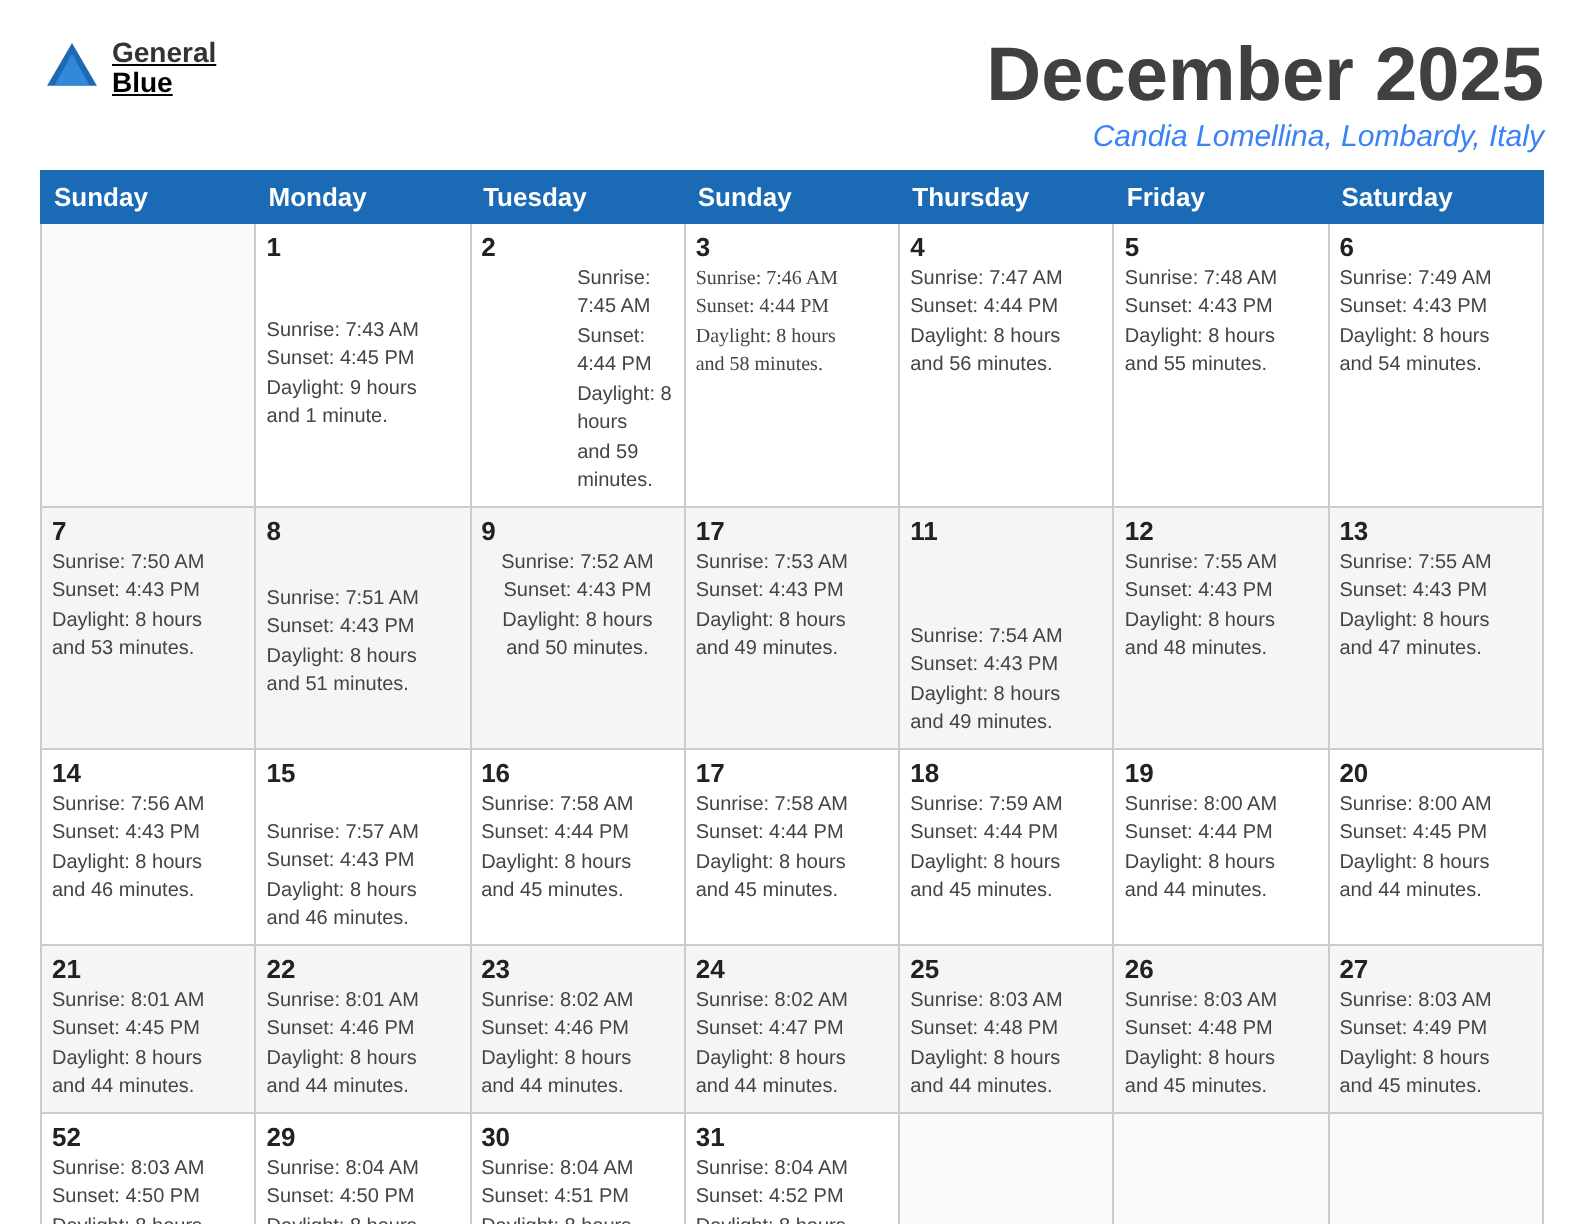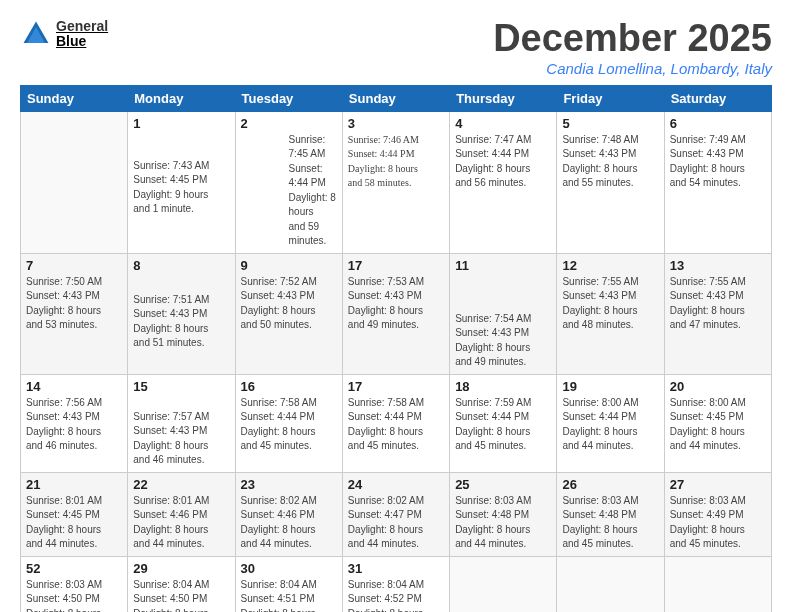--- a/index.html
+++ b/index.html
@@ -186,21 +186,21 @@
           </td>
           <td>
             <span class="day-num">8</span>
             <div class="day-info" style="white-space: pre-line; margin-top: 20px;">Sunrise: 7:51 AM
 Sunset: 4:43 PM
 Daylight: 8 hours
 and 51 minutes.</div>
           </td>
           <td>
             <span class="day-num">9</span>
-            <div class="day-info" style="white-space: pre-line;">Sunrise: 7:52 AM
+            <div class="day-info" style="white-space: pre-line; text-align: center;">Sunrise: 7:52 AM
 Sunset: 4:43 PM
 Daylight: 8 hours
 and 50 minutes.</div>
           </td>
           <td>
             <span class="day-num">17</span>
             <div class="day-info" style="white-space: pre-line;">Sunrise: 7:53 AM
 Sunset: 4:43 PM
 Daylight: 8 hours
 and 49 minutes.</div>

